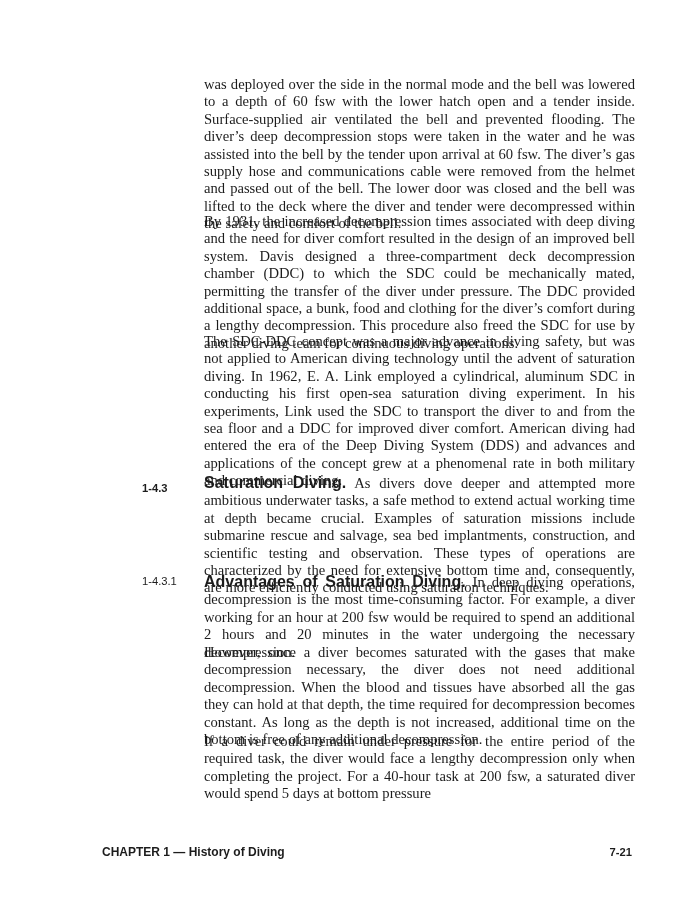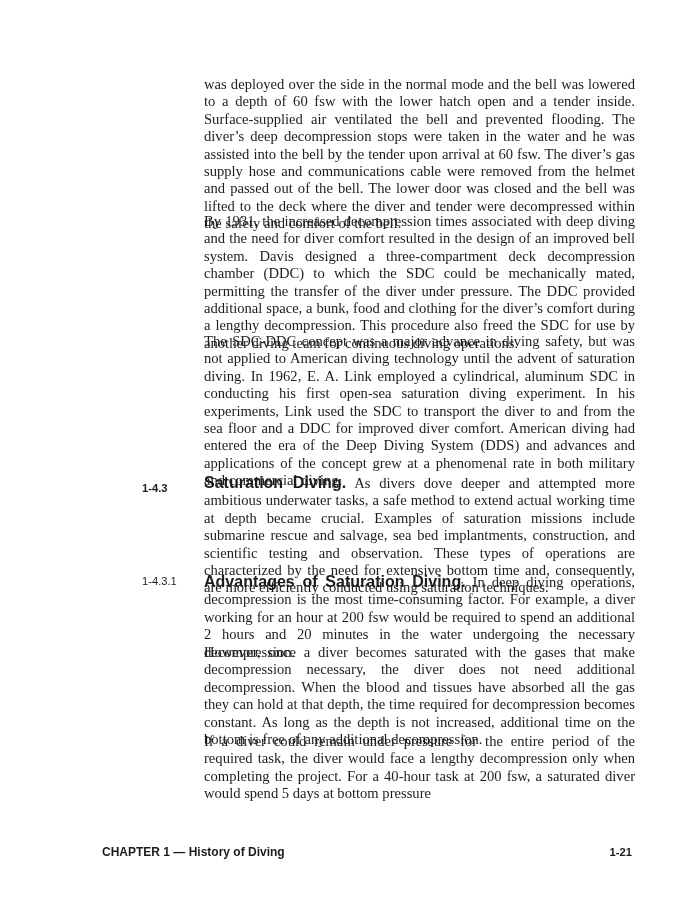--- a/index.html
+++ b/index.html
@@ -85,15 +85,15 @@
   <p class="para" style="top:474px;"><span class="sec-title">Saturation Diving.</span><span> As divers dove deeper and attempted more ambitious under­water tasks, a safe method to extend actual working time at depth became crucial. Examples of saturation missions include submarine rescue and salvage, sea bed implantments, construction, and scientific testing and observation. These types of operations are characterized by the need for extensive bottom time and, conse­quently, are more efficiently conducted using saturation techniques.</span></p>
 
   <span class="sec-num light" style="top:573px;">1-4.3.1</span>
   <p class="para" style="top:573px;"><span class="sec-title">Advantages of Saturation Diving.</span><span> In deep diving operations, decompression is the most time-consuming factor. For example, a diver working for an hour at 200 fsw would be required to spend an additional 2 hours and 20 minutes in the water undergoing the necessary decompression.</span></p>
 
   <p class="para" style="top:644px;">However, once a diver becomes saturated with the gases that make decompression necessary, the diver does not need additional decompression. When the blood and tissues have absorbed all the gas they can hold at that depth, the time required for decompression becomes constant. As long as the depth is not increased, additional time on the bottom is free of any additional decompression.</p>
 
   <p class="para" style="top:733px;">If a diver could remain under pressure for the entire period of the required task, the diver would face a lengthy decompression only when completing the project. For a 40-hour task at 200 fsw, a saturated diver would spend 5 days at bottom pressure</p>
 
   <div class="footer-left">CHAPTER 1 — History of Diving</div>
-  <div class="footer-right">1-21</div>
+  <div class="footer-right">7-21</div>
 
 </div>
 
 </body></html>

